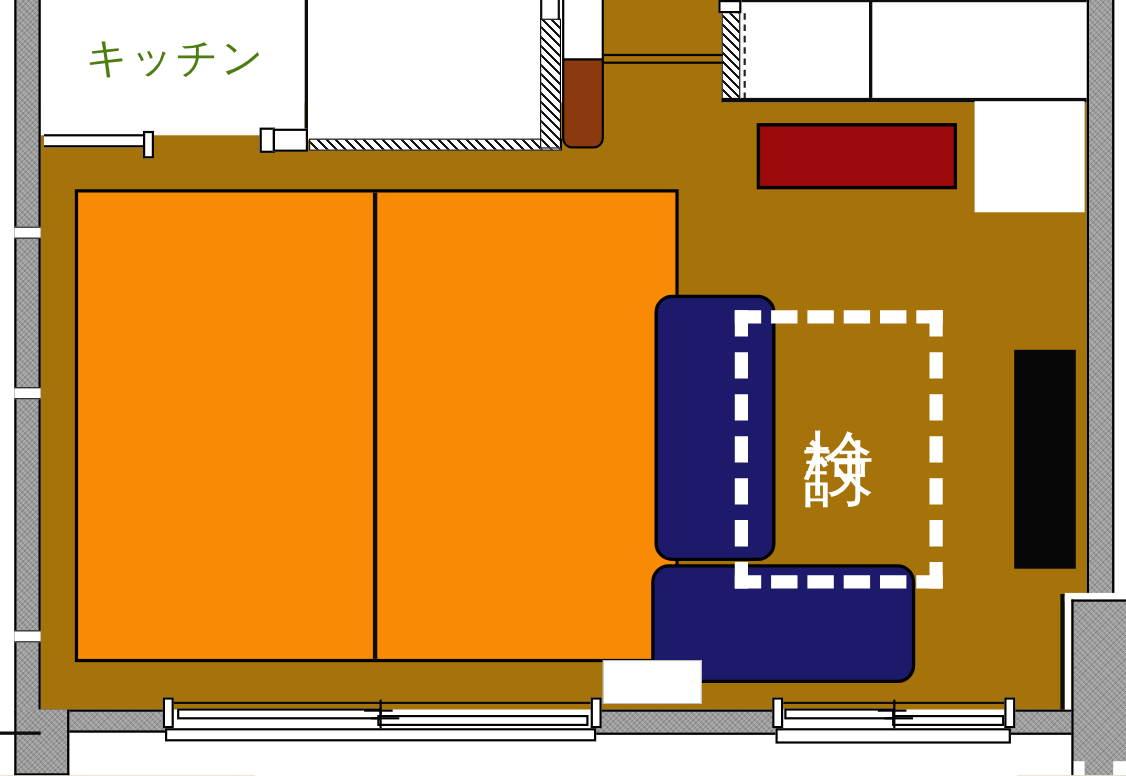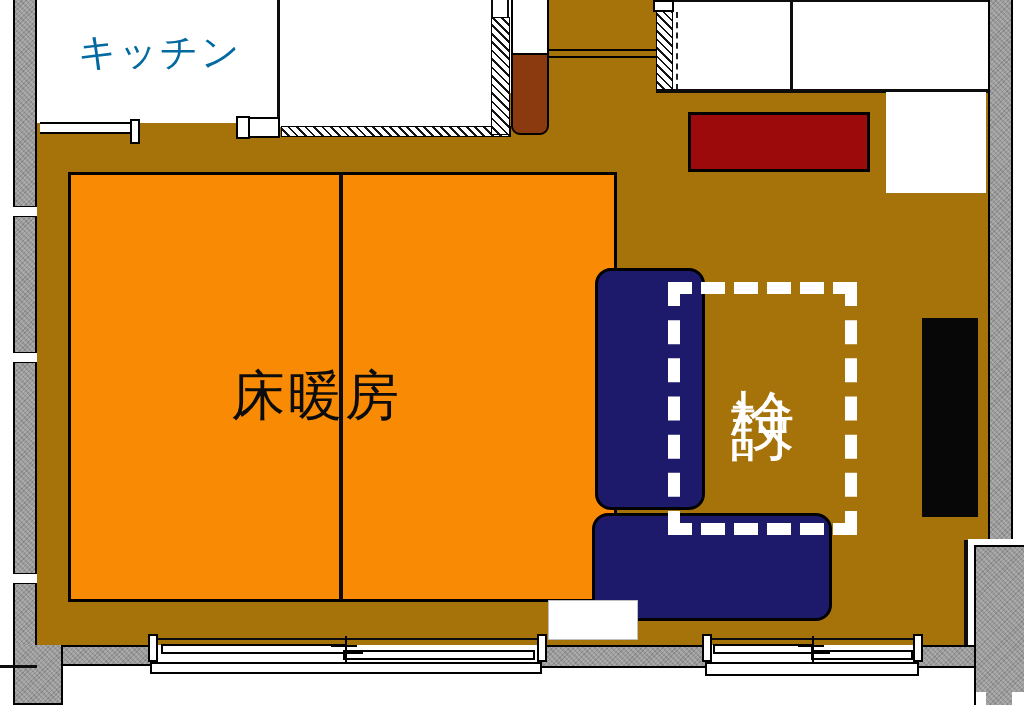--- a/index.html
+++ b/index.html
@@ -16,21 +16,21 @@
     background-image:
       repeating-linear-gradient(45deg, rgba(255,255,255,.16) 0 2px, rgba(255,255,255,0) 2px 4px),
       repeating-linear-gradient(-45deg, rgba(0,0,0,.14) 0 1px, rgba(0,0,0,0) 1px 3px);
   }
   .hatch{
     background-color:#ffffff;
     background-image:repeating-linear-gradient(45deg,#ffffff 0 4px,#151515 4px 6px);
     border:1px solid #000;
   }
   .label{white-space:nowrap;pointer-events:none;}
-  .kitchen-label{font-size:38px;color:#0369a1;letter-spacing:2px;}
+  .kitchen-label{font-size:38px;color:#4d7c0f;letter-spacing:2px;}
   .heat-label{font-size:54px;color:#0c0c0c;letter-spacing:3px;}
   .storage-box{display:flex;align-items:center;justify-content:center;}
   .storage-label{font-size:37px;color:#ffffff;letter-spacing:2px;}
   .review-zone{border:12px dashed var(--dash-white,#ffffff);}
   .review-label{
     font-size:64px;color:#ffffff;writing-mode:vertical-rl;text-orientation:upright;
     letter-spacing:8px;line-height:72px;
   }
   .sofa{background:var(--sofa-navy,#1D1A6B);border:3px solid #000;border-radius:16px;}
   .win{background:transparent;}
@@ -75,21 +75,20 @@
   <div class="abs" style="left:511px;top:53px;width:38px;height:82px;background:var(--box-brown,#8B3A0F);border:2px solid #000;border-radius:0 0 9px 9px;"></div>
   <div class="abs" style="left:549px;top:49px;width:108px;height:9px;border-top:2px solid #000;border-bottom:2px solid #000;"></div>
 
   <div class="abs white" style="left:886px;top:92px;width:100px;height:101px;"></div>
 
   <div class="abs" style="left:688px;top:112px;width:182px;height:60px;background:var(--cab-red,#9D0A0C);border:3px solid #000;"></div>
 
   <div class="abs" style="left:68px;top:172px;width:549px;height:430px;background:var(--heat-orange,#F98B04);border:3px solid #000;">
     <div class="abs blk" style="left:268px;top:0;width:4px;height:100%;"></div>
   </div>
-  <div class="abs label heat-label" style="left:231px;top:360px;">床暖房</div>
 
   <div class="abs wall" style="left:13px;top:0;width:24px;height:650px;border-left:2px solid #000;border-right:2px solid #000;"></div>
   <div class="abs white" style="left:13px;top:206px;width:24px;height:11px;border-top:1px solid #000;border-bottom:1px solid #000;"></div>
   <div class="abs white" style="left:13px;top:352px;width:24px;height:11px;border-top:1px solid #000;border-bottom:1px solid #000;"></div>
   <div class="abs white" style="left:13px;top:573px;width:24px;height:11px;border-top:1px solid #000;border-bottom:1px solid #000;"></div>
   <div class="abs wall" style="left:988px;top:0;width:25px;height:542px;border-left:2px solid #000;border-right:2px solid #000;"></div>
 
   <div class="abs wall" style="left:37px;top:645px;width:118px;height:21px;border-top:2px solid #000;border-bottom:2px solid #000;"></div>
   <div class="abs wall" style="left:541px;top:645px;width:168px;height:23px;border-top:2px solid #000;border-bottom:2px solid #000;"></div>
   <div class="abs wall" style="left:917px;top:645px;width:60px;height:23px;border-top:2px solid #000;border-bottom:2px solid #000;"></div>

